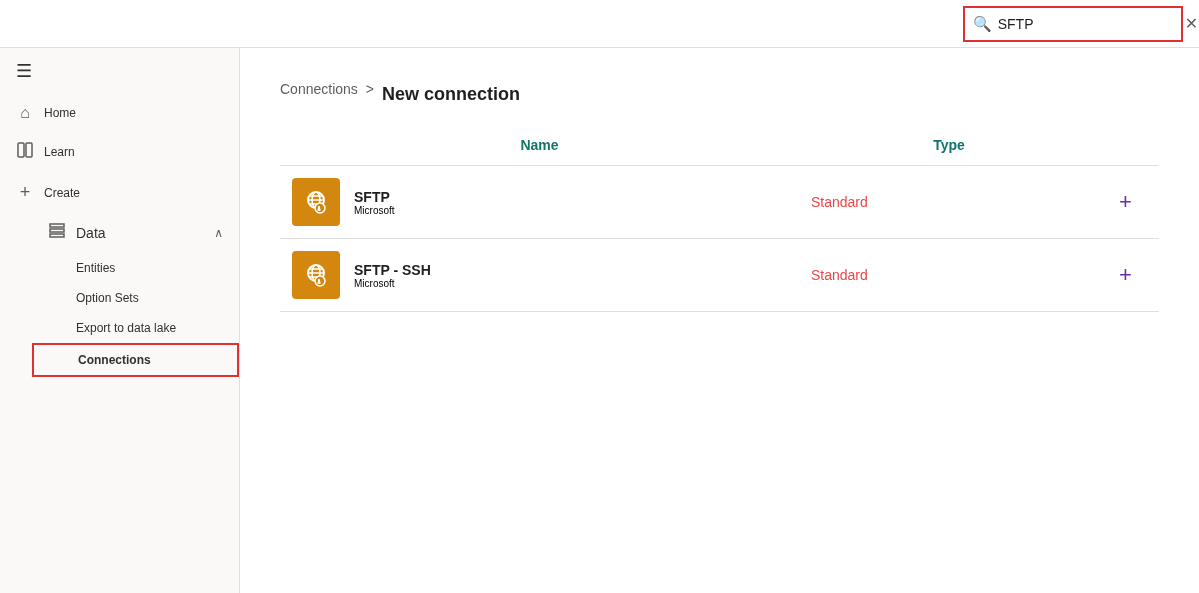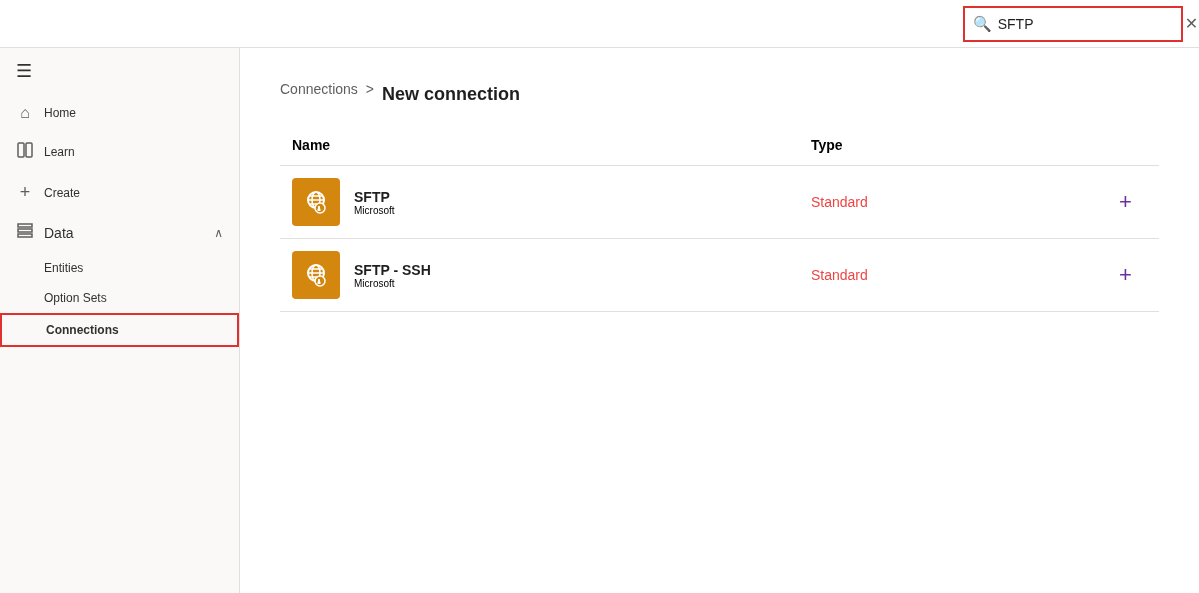--- a/index.html
+++ b/index.html
@@ -103,20 +103,21 @@
       text-align: center;
     }
 
     .sidebar-item .item-label {
       font-size: 12px;
     }
 
     .sidebar-section {
       display: flex;
       flex-direction: column;
+      padding-left: 32px;
     }
 
     .sidebar-parent {
       display: flex;
       align-items: center;
       padding: 10px 16px;
       cursor: pointer;
       color: #323130;
       gap: 10px;
     }
@@ -183,24 +184,24 @@
     .connections-table {
       width: 100%;
       border-collapse: collapse;
     }
 
     .table-header {
       border-bottom: 1px solid #e1dfdd;
     }
 
     .table-header th {
-      text-align: left;
+      text-align: center;
       padding: 8px 12px 12px 12px;
       font-weight: 600;
-      color: #000000;
+      color: #0f766e;
       font-size: 14px;
     }
 
     .table-header th.type-col {
       width: 300px;
     }
 
     .table-header th.action-col {
       width: 60px;
     }
@@ -324,20 +325,23 @@
         <span class="item-label">Data</span>
         <span style="margin-left:auto;font-size:12px;color:#605e5c;">∧</span>
       </div>
 
       <div class="sidebar-children">
         <div class="sidebar-child">
           <span>Entities</span>
         </div>
         <div class="sidebar-child">
           <span>Option Sets</span>
+        </div>
+        <div class="sidebar-child">
+          <span>Export to data lake</span>
         </div>
         <div class="sidebar-child highlighted">
           <span>Connections</span>
         </div>
       </div>
     </div>
   </nav>
 
   <main class="content">
 

